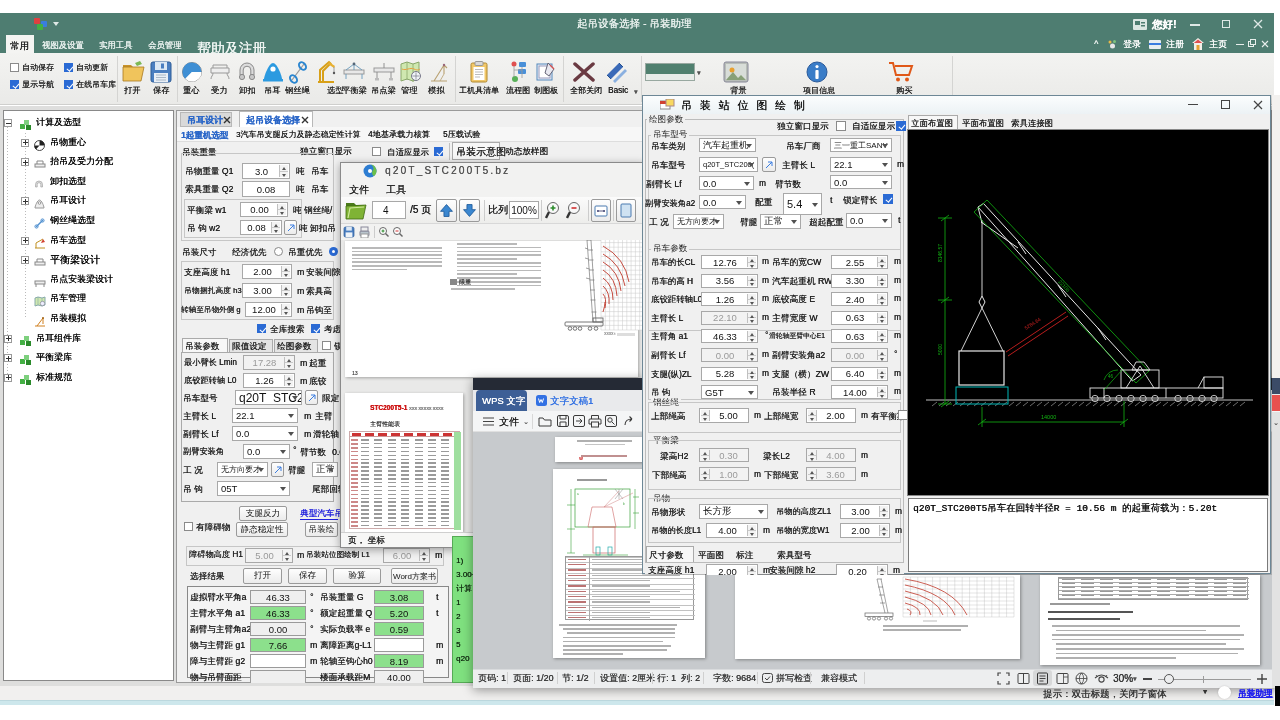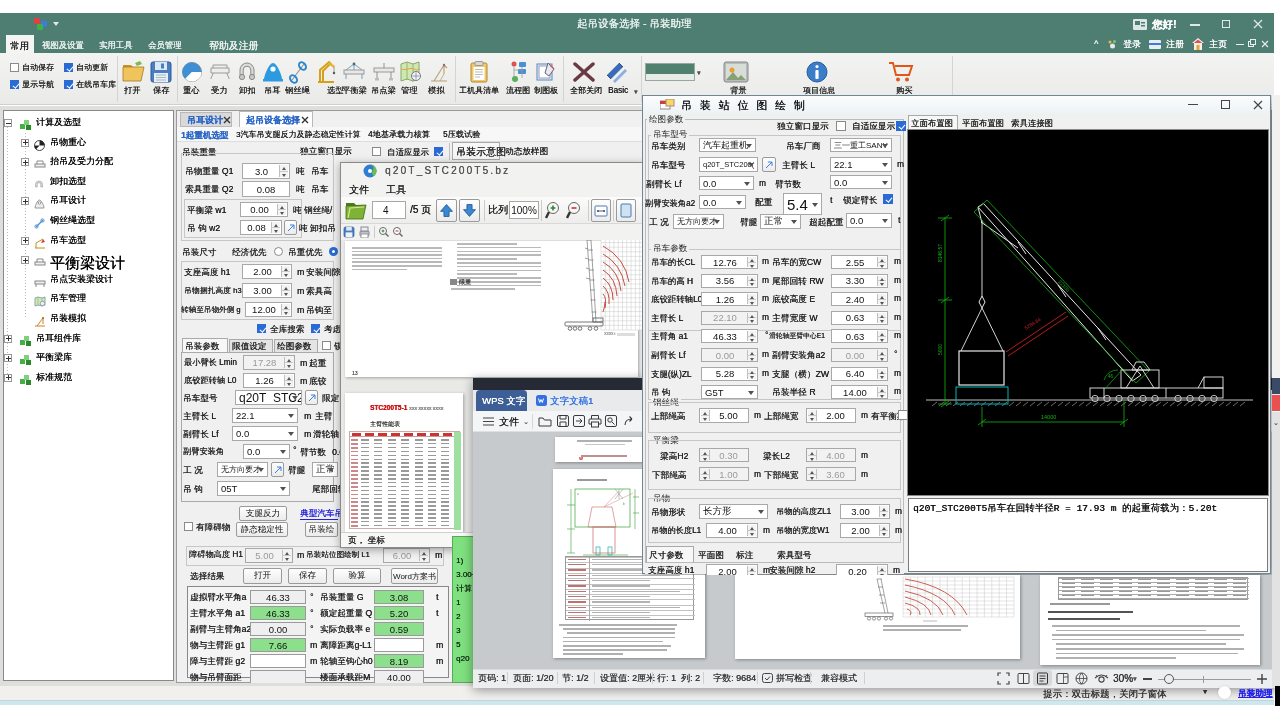--- a/index.html
+++ b/index.html
@@ -62,21 +62,21 @@
 <div class="ab" style="left:1222px;top:20px;width:8px;height:8px;border:1.2px solid #dfe9e6"></div>
 <svg class="ab" style="left:1253px;top:19px" width="10" height="10" viewBox="0 0 10 10">
     <path d="M1 1l8 8M9 1l-8 8" stroke="#dfe9e6" stroke-width="1.3"></path>
   </svg>
 
 <div class="ab" style="left:6px;top:35px;width:28px;height:18px;background:#f4f4f2"></div>
 <div class="txt" style="left:10px;top:41px;font-size:9.5px;color:#1a1a1a">常用</div>
 <div class="txt" style="left:42px;top:41px;font-size:8.5px;color:#eef4f2;letter-spacing:-.2px">视图及设置</div>
 <div class="txt" style="left:99px;top:41px;font-size:8.5px;color:#eef4f2;letter-spacing:-.2px">实用工具</div>
 <div class="txt" style="left:148px;top:41px;font-size:8.5px;color:#eef4f2;letter-spacing:-.2px">会员管理</div>
-<div class="txt" style="left:209px;top:41px;font-size:10px;color:#eef4f2;letter-spacing:-.2px">帮助及注册</div>
+<div class="txt" style="left:197px;top:41px;font-size:14px;color:#eef4f2;letter-spacing:-.2px">帮助及注册</div>
 
 <div class="txt" style="left:1094px;top:40px;font-size:9px;color:#e8efec">^</div>
 <svg class="ab" style="left:1107px;top:39px" width="11" height="11" viewBox="0 0 11 11">
     <circle cx="3" cy="3" r="1.5" fill="#e8b948"></circle>
     <circle cx="7.5" cy="2.5" r="1.5" fill="#7ec47e"></circle>
     <circle cx="5.5" cy="7" r="2.5" fill="#e8e8e8"></circle>
   </svg>
 <div class="txt" style="left:1123px;top:40px;font-size:9px;color:#fff">登录</div>
 <svg class="ab" style="left:1149px;top:40px" width="12" height="9" viewBox="0 0 12 9">
     <rect width="12" height="9" rx="1" fill="#e8eef0"></rect>
@@ -302,21 +302,21 @@
       <path d="M9 1l2 3-4 1z" fill="#d04030"></path>
     </svg></div>
 <div class="txt" style="left:50px;top:235.60000000000002px;font-size:9px;color:#000">吊车选型</div>
 <div class="ab" style="left:21px;top:256.20000000000005px;width:8px;height:8px;border:1px solid #9a9a9a;background:#fff"></div>
 <div class="ab" style="left:22.5px;top:259.70000000000005px;width:5px;height:1px;background:#333"></div>
 <div class="ab" style="left:24.5px;top:257.70000000000005px;width:1px;height:5px;background:#333"></div>
 <div class="ab" style="left:34px;top:254.20000000000002px"><svg width="12" height="10" viewBox="0 0 12 10">
       <rect x="1" y="4" width="10" height="3" fill="#eee" stroke="#888"></rect>
       <path d="M3 4V1h6v3" fill="none" stroke="#888"></path>
     </svg></div>
-<div class="txt" style="left:50px;top:255.20000000000002px;font-size:15px;color:#000">平衡梁设计</div>
+<div class="txt" style="left:50px;top:255.20000000000002px;font-size:10px;color:#000">平衡梁设计</div>
 <div class="ab" style="left:34px;top:273.8px"><svg width="12" height="10" viewBox="0 0 12 10">
       <rect x="1" y="3" width="10" height="3" fill="#eee" stroke="#888"></rect>
       <path d="M2 6v3m8-3v3" stroke="#888"></path>
     </svg></div>
 <div class="txt" style="left:50px;top:274.8px;font-size:9px;color:#000">吊点安装梁设计</div>
 <div class="ab" style="left:34px;top:293.4px"><svg width="12" height="11" viewBox="0 0 12 11">
       <path d="M1 2l3-1 4 1 3-1v8l-3 1-4-1-3 1z" fill="#cfe8b0" stroke="#8aa"></path>
       <path d="M4 1v8m4-7v8" stroke="#8aa" stroke-width=".6"></path>
       <circle cx="8.5" cy="7.5" r="2.2" fill="#eef" stroke="#778" stroke-width=".6"></circle>
     </svg></div>
@@ -1294,21 +1294,21 @@
 <div class="cmb" style="left:830px;top:157px;width:62px;height:15px;font-size:9.5px">22.1</div>
 <div class="txt" style="left:897px;top:161px;font-size:8.2px;color:#222">m</div>
 <div class="txt" style="left:646px;top:180px;font-size:8.6px;color:#222">副臂长 Lf</div>
 <div class="cmb" style="left:699px;top:176px;width:55px;height:14px;font-size:9.5px">0.0</div>
 <div class="txt" style="left:759px;top:180px;font-size:8.2px;color:#222">m</div>
 <div class="txt" style="left:775px;top:180px;font-size:8.6px;color:#222">臂节数</div>
 <div class="cmb" style="left:830px;top:175px;width:62px;height:14px;font-size:9.5px">0.0</div>
 <div class="txt" style="left:645px;top:200px;font-size:8.2px;color:#222">副臂安装角a2</div>
 <div class="cmb" style="left:699px;top:195px;width:47px;height:14px;font-size:9.5px">0.0</div>
 <div class="txt" style="left:755px;top:198px;font-size:8.6px;color:#222">配重</div>
-<div class="cmb" style="left:783px;top:193px;width:39px;height:22px;font-size:15px">5.4</div>
+<div class="cmb" style="left:783px;top:193px;width:39px;height:22px;font-size:11px">5.4</div>
 <div class="txt" style="left:830px;top:197px;font-size:8.2px;color:#222">t</div>
 <div class="txt" style="left:843px;top:196px;font-size:8.6px;color:#222">锁定臂长</div>
 <div class="chk chkon" style="left:883px;top:194px;width:10px;height:10px"></div>
 <div class="txt" style="left:649px;top:218px;font-size:8.6px;color:#222">工 况</div>
 <div class="cmb" style="left:673px;top:214px;width:51px;height:15px;font-size:8px">无方向要才</div>
 <div class="txt" style="left:740px;top:218px;font-size:8.6px;color:#222">臂腿</div>
 <div class="cmb" style="left:760px;top:214px;width:41px;height:15px;font-size:9.5px">正常</div>
 <div class="txt" style="left:809px;top:218px;font-size:8.6px;color:#222">超起配重</div>
 <div class="cmb" style="left:846px;top:213px;width:46px;height:15px;font-size:9.5px">0.0</div>
 <div class="txt" style="left:898px;top:217px;font-size:8.2px;color:#222">t</div>
@@ -1325,21 +1325,21 @@
           <i></i>
           <i></i>
         </span></div>
 <div class="txt" style="left:894px;top:258px;font-size:8.2px;color:#222">m</div>
 <div class="txt" style="left:651px;top:276.6px;font-size:8.4px;color:#222">吊车的高 H</div>
 <div class="inp" style="left:701px;top:273.6px;width:57px;height:14px;padding-right:9px">3.56<span class="sp">
           <i></i>
           <i></i>
         </span></div>
 <div class="txt" style="left:762px;top:276.6px;font-size:8.2px;color:#222">m</div>
-<div class="txt" style="left:772px;top:276.6px;font-size:8.7px;color:#222">尾部回转 RW</div>
+<div class="txt" style="left:772px;top:276.6px;font-size:8.7px;color:#222">汽车起重机 RW</div>
 <div class="inp" style="left:831px;top:273.6px;width:57px;height:14px;padding-right:9px">3.30<span class="sp">
           <i></i>
           <i></i>
         </span></div>
 <div class="txt" style="left:894px;top:276.6px;font-size:8.2px;color:#222">m</div>
 <div class="txt" style="left:651px;top:295.20000000000005px;font-size:8.4px;color:#222">底铰距转轴L0</div>
 <div class="inp" style="left:701px;top:292.20000000000005px;width:57px;height:14px;padding-right:9px">1.26<span class="sp">
           <i></i>
           <i></i>
         </span></div>
@@ -1617,21 +1617,21 @@
 <g stroke="#12b412" fill="none" stroke-width=".8">
 <line x1="74" y1="292" x2="216" y2="292"></line>
 <line x1="74" y1="277" x2="74" y2="297"></line>
           <line x1="216" y1="271" x2="216" y2="297"></line>
 <line x1="70" y1="295" x2="78" y2="289"></line>
           <line x1="212" y1="295" x2="220" y2="289"></line>
 </g>
 <text x="133" y="289" fill="#12b412" font-size="5.5">14000</text>
 </svg>
 <div class="ab" style="left:908px;top:498px;width:360px;height:74px;background:#fff;border:1px solid #7a7a7a"></div>
-<div class="txt" style="left:913px;top:504px;font-size:9.5px;color:#111;font-family:'Liberation Mono',monospace">q20T_STC200T5吊车在回转半径R = 17.93 m 的起重荷载为：5.20t</div>
+<div class="txt" style="left:913px;top:504px;font-size:9.5px;color:#111;font-family:'Liberation Mono',monospace">q20T_STC200T5吊车在回转半径R = 10.56 m 的起重荷载为：5.20t</div>
 </div>
   </div>
 <div class="ab" style="left:1272px;top:95px;width:8px;height:283px;background:#f3f1ef"></div>
 <div class="ab" style="left:1272px;top:378px;width:8px;height:16px;background:#3b4b67"></div>
 <div class="ab" style="left:1272px;top:395px;width:8px;height:16px;background:#e8514f"></div>
 <div class="ab" style="left:1272px;top:412px;width:8px;height:276px;background:#e2e2e2"></div>
 <div class="txt" style="left:1273px;top:419px;font-size:7px;color:#666">⌄</div>
 <div class="txt" style="left:1043px;top:689px;font-size:9.5px;color:#333">提示：双击标题，关闭子窗体</div>
 <div class="txt" style="left:1203px;top:688px;font-size:8px;color:#333">▾</div>
 <div class="ab" style="left:1218px;top:686px;width:13px;height:13px;border-radius:50%;background:#fff;box-shadow:0 0 2px rgba(0,0,0,.2)"></div>

